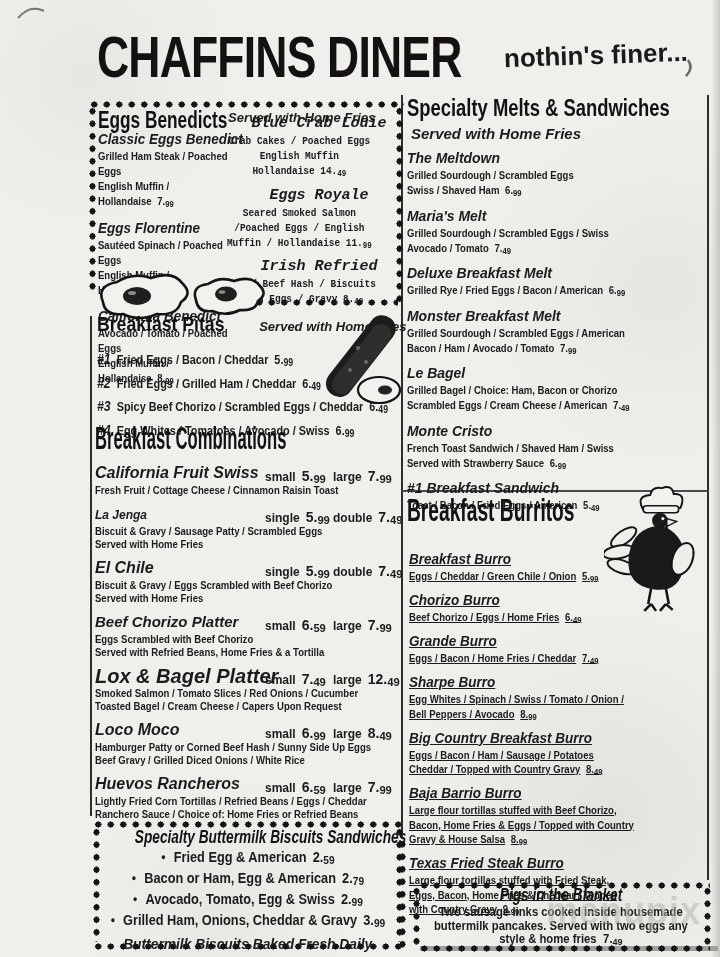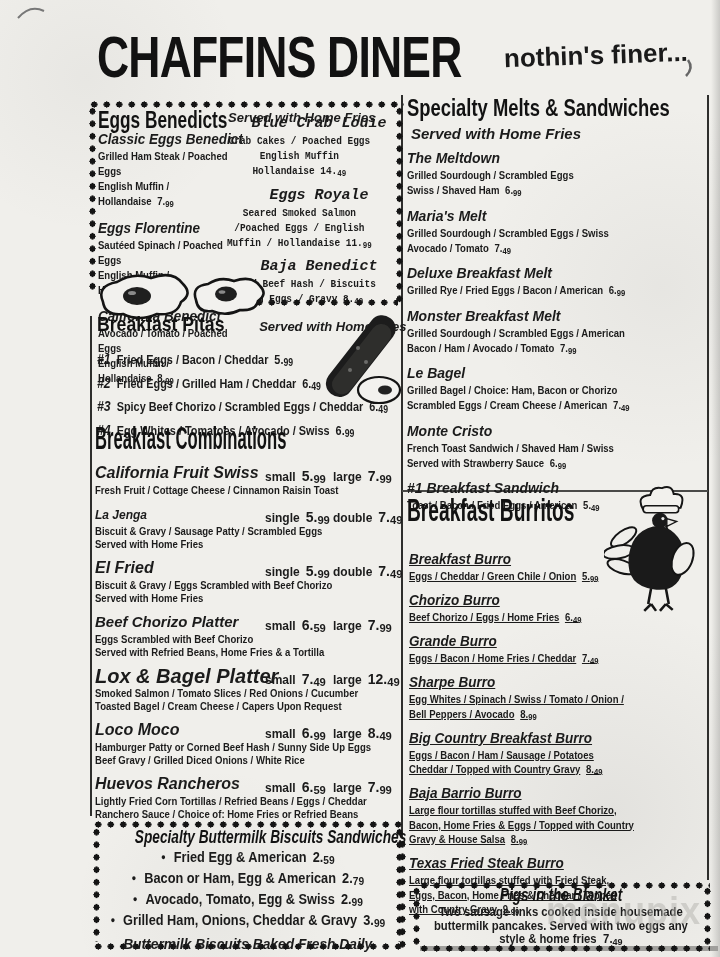--- a/index.html
+++ b/index.html
@@ -137,21 +137,21 @@
         </div>
 
         <div class="mi">
           <div class="mi-name">Eggs Royale</div>
           <div class="dsc dscC">Seared Smoked Salmon
 /Poached Eggs / English</div>
           <div class="dsc dscC"><span>Muffin / Hollandaise</span><span class="price">11.<span class="cents">99</span></span></div>
         </div>
 
         <div class="mi">
-          <div class="mi-name">Baja Benedict</div>
+          <div class="mi-name">Irish Refried</div>
           <div class="dsc dscC">Corned Beef Hash / Biscuits</div>
           <div class="dsc dscC"><span>Fried Eggs / Gravy</span><span class="price">8.<span class="cents">49</span></span></div>
         </div>
       </div>
   </section>
 
   <svg class="abs" style="left:95px;top:272px;" width="180" height="52" viewBox="0 0 180 52">
     <path d="M8 30 q-7 -16 14 -20 q16 -10 34 -4 q22 -8 32 6 q10 10 -2 18 q-4 14 -24 12 q-18 8 -34 0 q-18 2 -20 -12 z" fill="#f2f1ee" stroke="#141414" stroke-width="2.6"></path>
     <ellipse cx="42" cy="24" rx="14" ry="9" fill="#1f1f1f"></ellipse>
     <ellipse cx="37" cy="21" rx="4" ry="2" fill="#8a8a8a"></ellipse>
@@ -215,21 +215,21 @@
             <span class="mi-name" style="font-size:12px;">La Jenga</span>
             <span class="szg szg1"><span class="szl">single</span><span class="price">5.<span class="cents">99</span></span></span>
             <span class="szg szg2"><span class="szl">double</span><span class="price">7.<span class="cents">49</span></span></span>
           </div>
           <div class="dsc">Biscuit &amp; Gravy / Sausage Patty / Scrambled Eggs
 Served with Home Fries</div>
         </div>
 
         <div class="combo">
           <div class="combo-row">
-            <span class="mi-name" style="font-size:16px;">El Fried</span>
+            <span class="mi-name" style="font-size:16px;">El Chile</span>
             <span class="szg szg1"><span class="szl">single</span><span class="price">5.<span class="cents">99</span></span></span>
             <span class="szg szg2"><span class="szl">double</span><span class="price">7.<span class="cents">49</span></span></span>
           </div>
           <div class="dsc">Biscuit &amp; Gravy /  Eggs Scrambled with Beef Chorizo
 Served with Home Fries</div>
         </div>
 
         <div class="combo">
           <div class="combo-row">
             <span class="mi-name" style="font-size:15px;">Beef Chorizo Platter</span>

